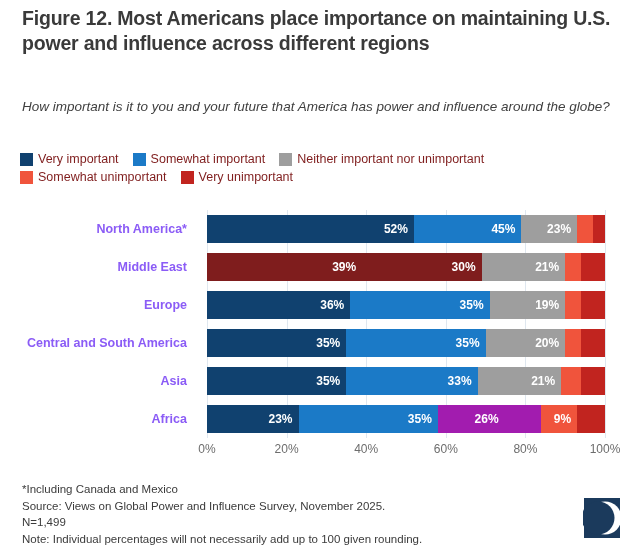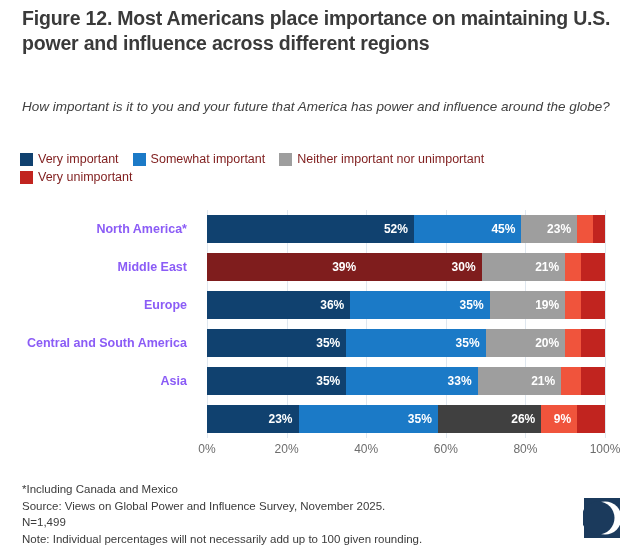--- a/index.html
+++ b/index.html
@@ -87,20 +87,24 @@
           <span class="swatch" style="background: rgb(27, 122, 199);"></span>
           <span class="legend-label">Somewhat important</span>
         </div>
         <div class="legend-item">
           <span class="swatch" style="background: rgb(158, 158, 158);"></span>
           <span class="legend-label">Neither important nor unimportant</span>
         </div>
       </div>
       <div class="legend-row">
         <div class="legend-item">
+          <span class="swatch" style="background: rgb(240, 84, 60);"></span>
+          <span class="legend-label">Somewhat unimportant</span>
+        </div>
+        <div class="legend-item">
           <span class="swatch" style="background: rgb(193, 36, 31);"></span>
           <span class="legend-label">Very unimportant</span>
         </div>
       </div>
     </div>
 
   <div class="chart">
     <div class="plot">
       <div class="grid" id="grid">
           <div class="gridline" style="left: 0px;"></div>
@@ -186,28 +190,29 @@
               <span>33%</span>
             </div>
             <div class="seg" style="background: rgb(158, 158, 158); width: 21%;">
               <span>21%</span>
             </div>
             <div class="seg" style="background: rgb(240, 84, 60); width: 5%;"></div>
             <div class="seg" style="background: rgb(193, 36, 31); width: 6%;"></div>
           </div>
         </div>
         <div class="row">
+          <div class="rowlabel">Africa</div>
           <div class="bar">
             <div class="seg" style="background: rgb(16, 65, 111); width: 23%;">
               <span>23%</span>
             </div>
             <div class="seg" style="background: rgb(27, 122, 199); width: 35%;">
               <span>35%</span>
             </div>
-            <div class="seg" style="background: #404040; width: 26%;">
+            <div class="seg" style="background: #a21caf; width: 26%; justify-content: center;">
               <span>26%</span>
             </div>
             <div class="seg" style="background: rgb(240, 84, 60); width: 9%;">
               <span>9%</span>
             </div>
             <div class="seg" style="background: rgb(193, 36, 31); width: 7%;"></div>
           </div>
         </div>
       </div>
     <div class="axis" id="axis">

